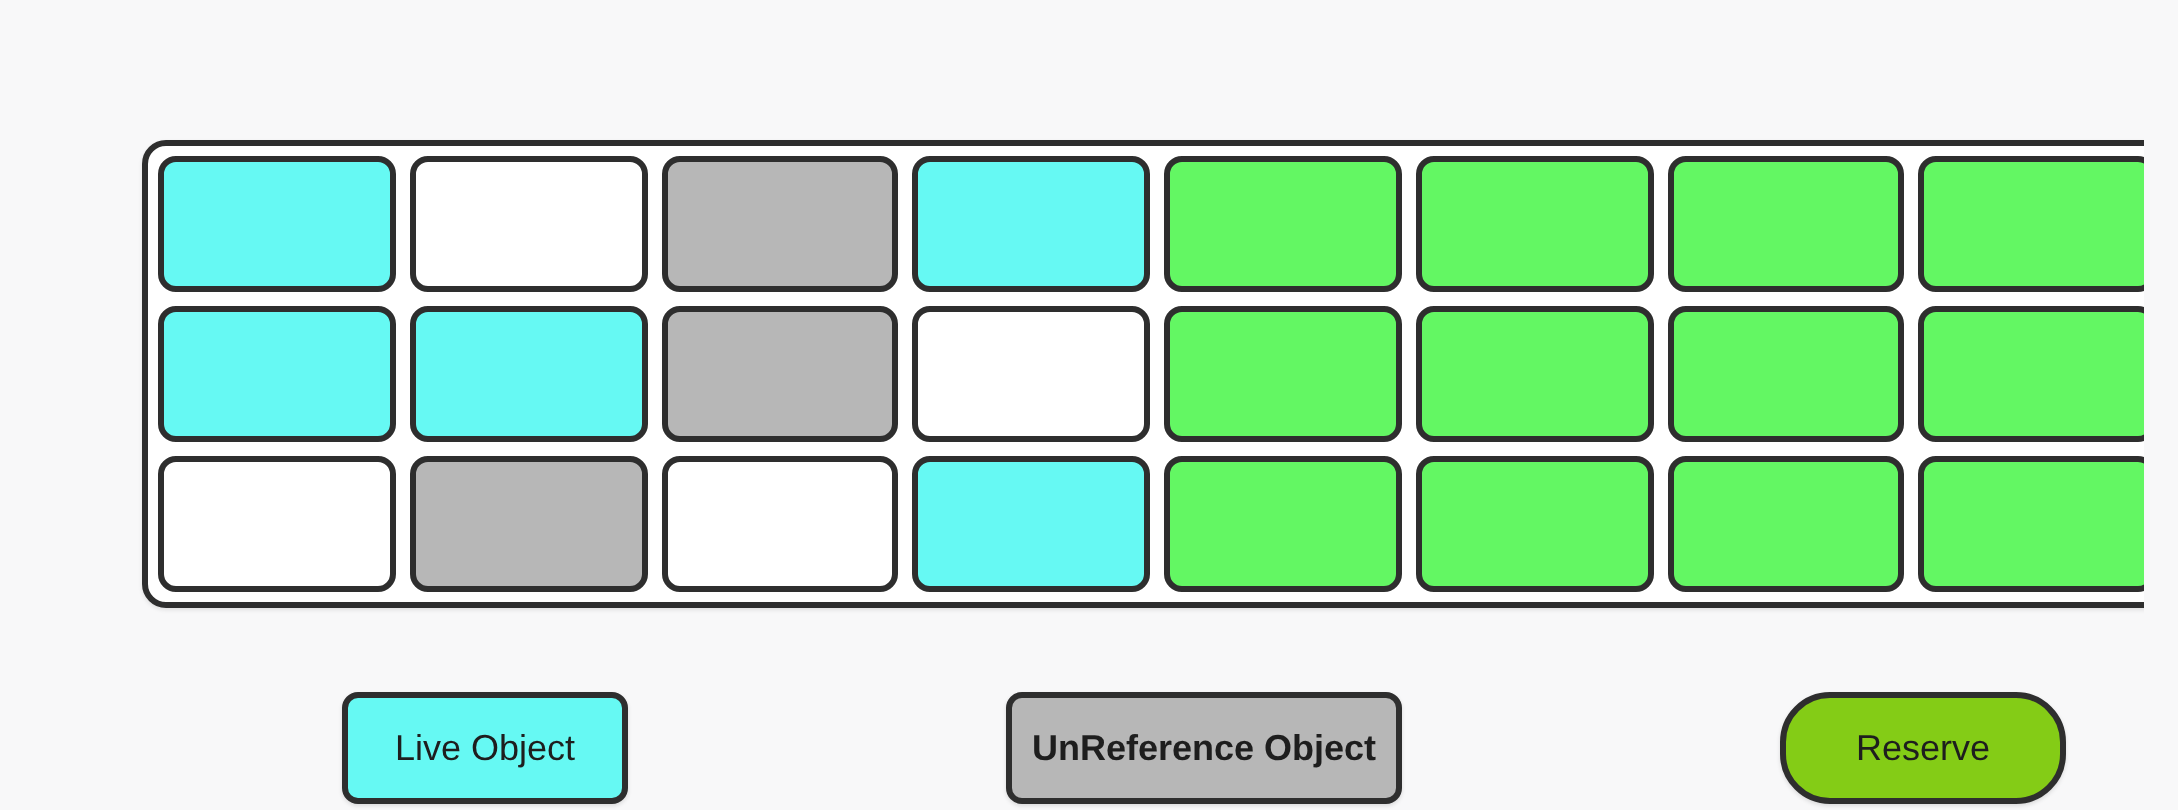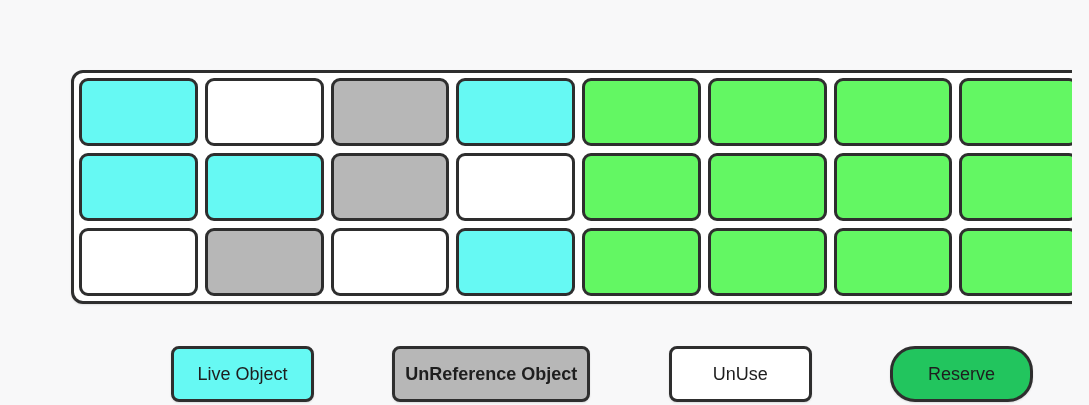--- a/index.html
+++ b/index.html
@@ -89,16 +89,15 @@
       <div class="cell" style="background: rgb(255, 255, 255);"></div>
       <div class="cell" style="background: rgb(102, 249, 243);"></div>
       <div class="cell" style="background: rgb(99, 247, 99);"></div>
       <div class="cell" style="background: rgb(99, 247, 99);"></div>
       <div class="cell" style="background: rgb(99, 247, 99);"></div>
       <div class="cell" style="background: rgb(99, 247, 99);"></div>
     </div>
   <div class="legend">
       <div class="legend-box" style="background: rgb(102, 249, 243);">Live Object</div>
       <div class="legend-box" style="background: rgb(183, 183, 183); font-weight: bold;">UnReference Object</div>
-      <div class="legend-box" style="background: rgb(255, 255, 255);">UnUse</div>
-      <div class="legend-box" style="background: #22c55e; border-radius: 25px;">Reserve</div>
+      <div class="legend-box" style="background: #84cc16; border-radius: 25px;">Reserve</div>
     </div>
 </div>
 
 </body></html>

